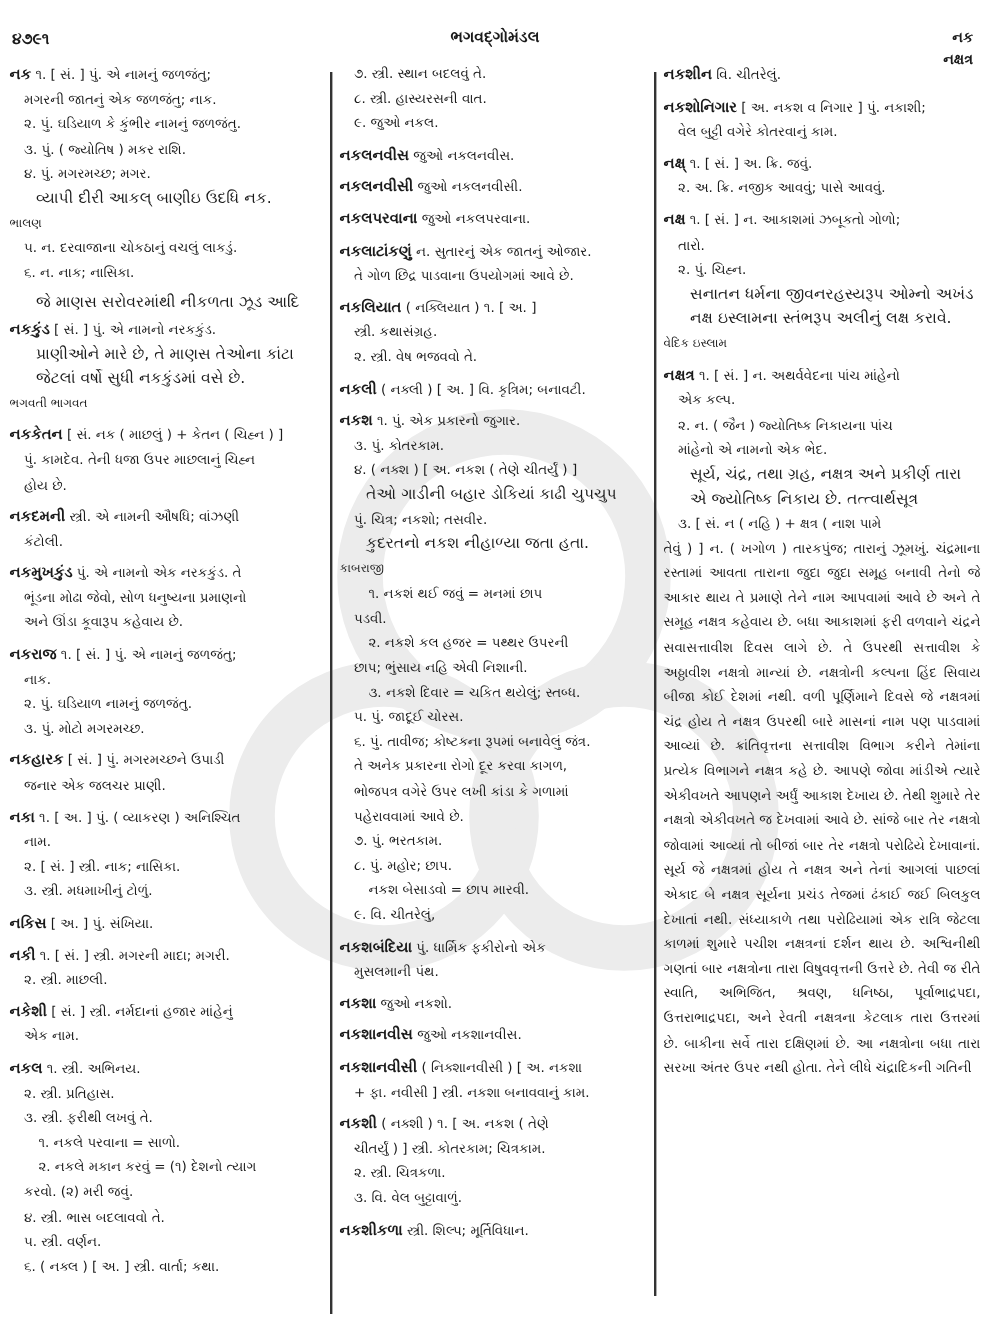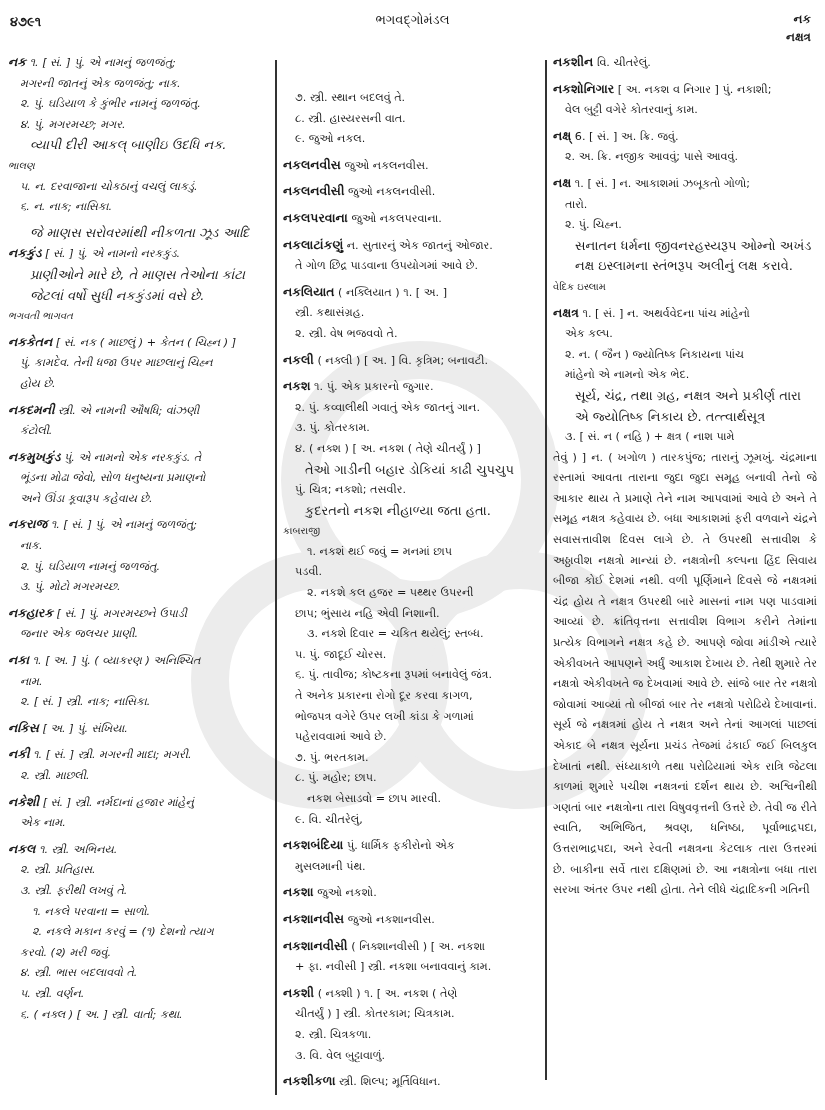--- a/index.html
+++ b/index.html
@@ -1,27 +1,27 @@
 <!DOCTYPE html>
 <html><head>
 <meta charset="utf-8">
 <style>
   html, body { margin: 0; padding: 0; background: #ffffff; }
   body { width: 825px; height: 1110px; position: relative; overflow: hidden;
          font-family: "DejaVu Sans", sans-serif; color: #1a1a1a; }
   .watermark { position: absolute; left: 190px; top: 300px; width: 460px; height: 560px;
                pointer-events: none; z-index: 0; }
-  .header { position: absolute; top: 0; left: 0; width: 825px; height: 48px; z-index: 1; }
+  .header { position: absolute; top: 12px; left: 0; width: 825px; height: 48px; z-index: 1; }
   .page-num { position: absolute; left: 10px; top: 14px; font-size: 13px; font-weight: bold; }
-  .title { position: absolute; left: 0; right: 0; top: 12px; text-align: center; font-size: 13px; font-weight: normal; }
+  .title { position: absolute; left: 0; right: 0; top: 12px; text-align: center; font-size: 13px; font-weight: bold; }
   .guide-1 { position: absolute; right: 14px; top: 12px; font-size: 12px; font-weight: bold; }
   .guide-2 { position: absolute; right: 14px; top: 30px; font-size: 12px; font-weight: bold; }
   .col { position: absolute; top: 52px; z-index: 1; font-size: 11.2px; line-height: 20.6px; }
-  .col1 { left: 8px; width: 262px; font-style: italic; }
-  .col2 { left: 283px; width: 256px; margin-top: 36px; }
+  .col1 { left: 8px; width: 262px; }
+  .col2 { left: 283px; width: 256px; }
   .col3 { left: 553px; width: 264px; }
   .rule { position: absolute; top: 60px; width: 2px; background: #333; z-index: 1; }
   .rule1 { left: 275px; height: 1035px; }
   .rule2 { left: 545px; height: 1020px; }
   .entry { margin: 0 0 5px 0; }
   .line { display: block; white-space: nowrap; overflow: hidden; }
   .indent { padding-left: 12px; }
   .indent2 { padding-left: 24px; }
   .quote { padding-left: 22px; font-size: 13px; }
   .src { text-align: left; font-size: 10px; padding-right: 4px; }
@@ -47,20 +47,21 @@
 </div>
 
 <div class="rule rule1"></div>
 <div class="rule rule2"></div>
 
 <div class="col col1">
     <div class="entry">
       <span class="line "><span class="hw">નક</span> <span>૧. [ સં. ] પું. એ નામનું જળજંતુ;</span></span>
       <span class="line indent"><span>મગરની જાતનું એક જળજંતુ; નાક.</span></span>
       <span class="line indent"><span>૨. પું. ઘડિયાળ કે કુંભીર નામનું જળજંતુ.</span></span>
+      <span class="line indent"><span>૩. પું. ( જ્યોતિષ ) મકર રાશિ.</span></span>
       <span class="line indent"><span>૪. પું. મગરમચ્છ; મગર.</span></span>
       <span class="line quote"><span>વ્યાપી દીરી આકલ્ બાણીઇ ઉદધિ નક.</span></span>
       <span class="line src"><span>ભાલણ</span></span>
       <span class="line indent"><span>૫. ન. દરવાજાના ચોકઠાનું વચલું લાકડું.</span></span>
       <span class="line indent"><span>૬. ન. નાક; નાસિકા.</span></span>
     </div>
     <div class="entry">
       <span class="line quote"><span>જે માણસ સરોવરમાંથી નીકળતા ઝૂડ આદિ</span></span>
       <span class="line "><span class="hw">નકકુંડ</span> <span>[ સં. ] પું. એ નામનો નરકકુંડ.</span></span>
       <span class="line quote"><span>પ્રાણીઓને મારે છે, તે માણસ તેઓના કાંટા</span></span>
@@ -88,20 +89,21 @@
       <span class="line indent"><span>૩. પું. મોટો મગરમચ્છ.</span></span>
     </div>
     <div class="entry">
       <span class="line "><span class="hw">નકહારક</span> <span>[ સં. ] પું. મગરમચ્છને ઉપાડી</span></span>
       <span class="line indent"><span>જનાર એક જલચર પ્રાણી.</span></span>
     </div>
     <div class="entry">
       <span class="line "><span class="hw">નકા</span> <span>૧. [ અ. ] પું. ( વ્યાકરણ ) અનિશ્ચિત</span></span>
       <span class="line indent"><span>નામ.</span></span>
       <span class="line indent"><span>૨. [ સં. ] સ્ત્રી. નાક; નાસિકા.</span></span>
+      <span class="line indent"><span>૩. સ્ત્રી. મધમાખીનું ટોળું.</span></span>
     </div>
     <div class="entry">
       <span class="line "><span class="hw">નકિસ</span> <span>[ અ. ] પું. સંખિયા.</span></span>
     </div>
     <div class="entry">
       <span class="line "><span class="hw">નકી</span> <span>૧. [ સં. ] સ્ત્રી. મગરની માદા; મગરી.</span></span>
       <span class="line indent"><span>૨. સ્ત્રી. માછલી.</span></span>
     </div>
     <div class="entry">
       <span class="line "><span class="hw">નકેશી</span> <span>[ સં. ] સ્ત્રી. નર્મદાનાં હજાર માંહેનું</span></span>
@@ -141,21 +143,20 @@
     <div class="entry">
       <span class="line "><span class="hw">નકલિયાત</span> <span>( નક્લિયાત ) ૧. [ અ. ]</span></span>
       <span class="line indent"><span>સ્ત્રી. કથાસંગ્રહ.</span></span>
       <span class="line indent"><span>૨. સ્ત્રી. વેષ ભજવવો તે.</span></span>
     </div>
     <div class="entry">
       <span class="line "><span class="hw">નકલી</span> <span>( નક્લી ) [ અ. ] વિ. કૃત્રિમ; બનાવટી.</span></span>
     </div>
     <div class="entry">
       <span class="line "><span class="hw">નકશ</span> <span>૧. પું. એક પ્રકારનો જુગાર.</span></span>
-      <span class="line indent"><span>૨. પું. કવ્વાલીથી ગવાતું એક જાતનું ગાન.</span></span>
       <span class="line indent"><span>૩. પું. કોતરકામ.</span></span>
       <span class="line indent"><span>૪. ( નક્શ ) [ અ. નકશ ( તેણે ચીતર્યું ) ]</span></span>
       <span class="line quote"><span>તેઓ ગાડીની બહાર ડોકિયાં કાઢી ચુપચુપ</span></span>
       <span class="line indent"><span>પું. ચિત્ર; નકશો; તસવીર.</span></span>
       <span class="line quote"><span>કુદરતનો નકશ નીહાળ્યા જતા હતા.</span></span>
       <span class="line src"><span>કાબરાજી</span></span>
       <span class="line indent2"><span>૧. નકશં થઈ જવું = મનમાં છાપ</span></span>
       <span class="line indent"><span>પડવી.</span></span>
       <span class="line indent2"><span>૨. નકશે કલ હજર = પથ્થર ઉપરની</span></span>
       <span class="line indent"><span>છાપ; ભુંસાય નહિ એવી નિશાની.</span></span>
@@ -196,21 +197,21 @@
   </div>
 <div class="col col3">
     <div class="entry">
       <span class="line "><span class="hw">નકશીન</span> <span>વિ. ચીતરેલું.</span></span>
     </div>
     <div class="entry">
       <span class="line "><span class="hw">નકશોનિગાર</span> <span>[ અ. નકશ વ નિગાર ] પું. નકાશી;</span></span>
       <span class="line indent"><span>વેલ બુટ્ટી વગેરે કોતરવાનું કામ.</span></span>
     </div>
     <div class="entry">
-      <span class="line "><span class="hw">નક્ષ્</span> <span>6. [ સં. ] અ. ક્રિ. જવું.</span></span>
+      <span class="line "><span class="hw">નક્ષ્</span> <span>૧. [ સં. ] અ. ક્રિ. જવું.</span></span>
       <span class="line indent"><span>૨. અ. ક્રિ. નજીક આવવું; પાસે આવવું.</span></span>
     </div>
     <div class="entry">
       <span class="line "><span class="hw">નક્ષ</span> <span>૧. [ સં. ] ન. આકાશમાં ઝબૂકતો ગોળો;</span></span>
       <span class="line indent"><span>તારો.</span></span>
       <span class="line indent"><span>૨. પું. ચિહ્ન.</span></span>
       <span class="line quote"><span>સનાતન ધર્મના જીવનરહસ્યરૂપ ઓમ્નો અખંડ</span></span>
       <span class="line quote"><span>નક્ષ ઇસ્લામના સ્તંભરૂપ અલીનું લક્ષ કરાવે.</span></span>
       <span class="line src"><span>વેદિક ઇસ્લામ</span></span>
     </div>

